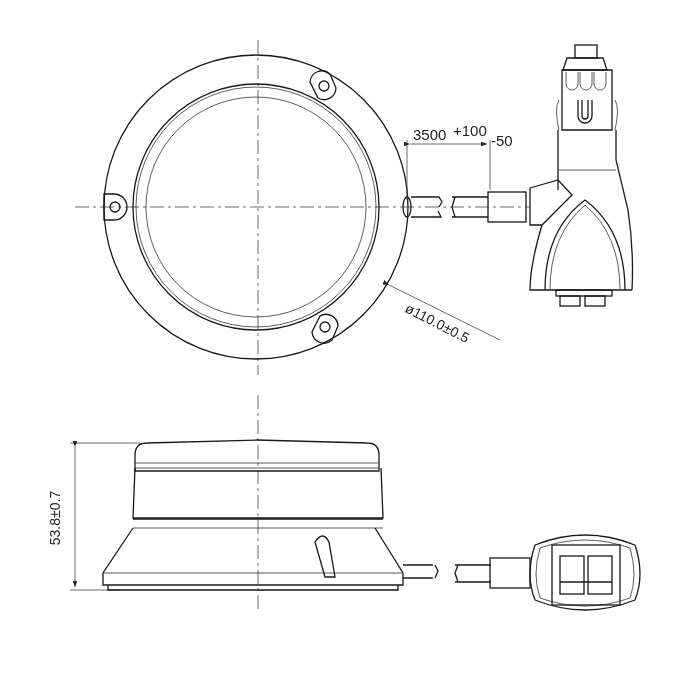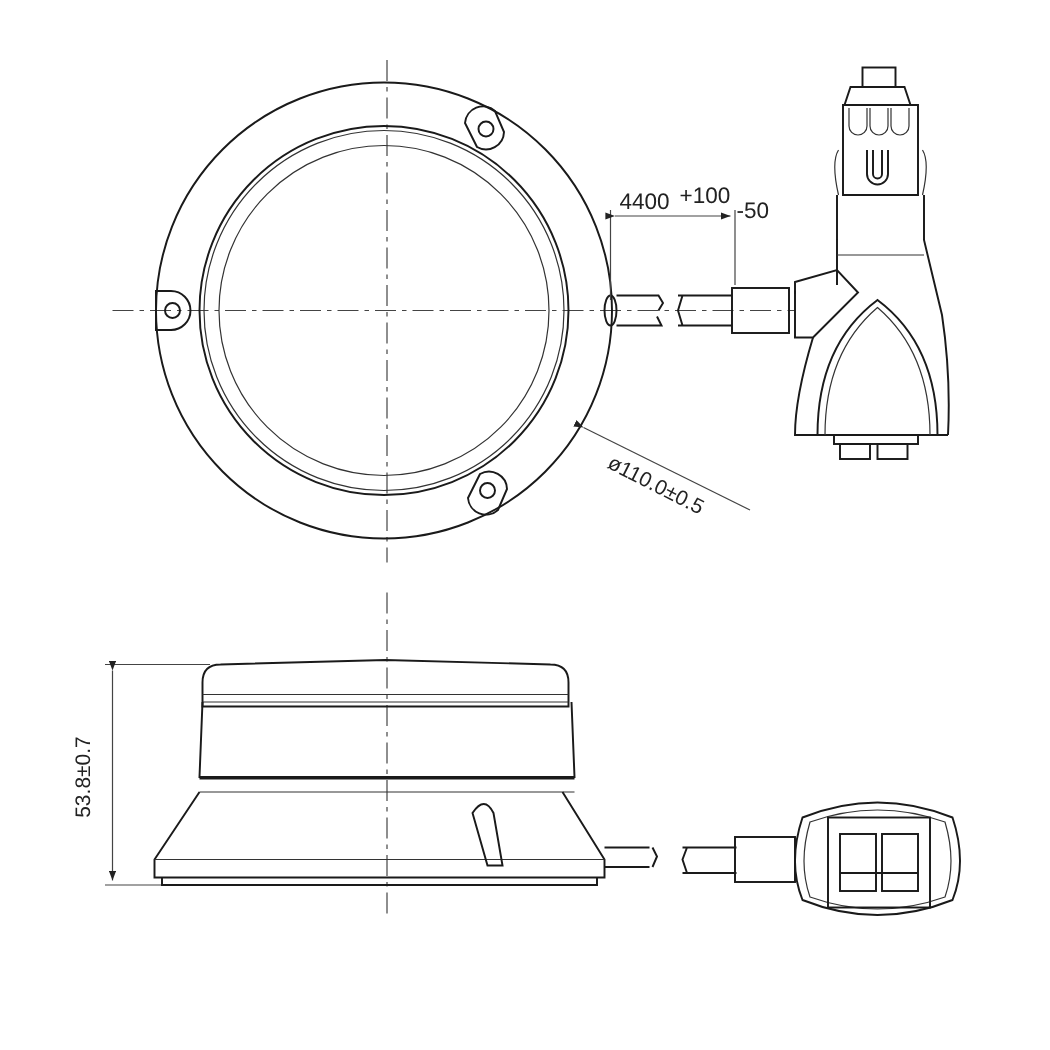--- a/index.html
+++ b/index.html
@@ -101,18 +101,18 @@
     <path class="ln" d="M535,545 q50,-20 100,0 q10,30 0,55 q-50,20 -100,0 q-10,-25 0,-55 z"></path>
     <path class="thin" d="M540,548 q45,-16 90,0 q8,27 0,50 q-45,16 -90,0 q-8,-23 0,-50 z"></path>
     <rect class="ln" x="552" y="545" width="68" height="60"></rect>
     <rect class="ln" x="560" y="556" width="24" height="38"></rect>
     <rect class="ln" x="588" y="556" width="24" height="38"></rect>
     <line class="ln" x1="560" y1="582" x2="612" y2="582"></line>
   </g>
 </svg>
 
 
-<span class="lbl" style="left:413px;top:126px;font-size:15px;">4400</span>
+<span class="lbl" style="left:413px;top:126px;font-size:15px;">3500</span>
 <span class="sup" style="left:453px;top:126px;">+100</span>
 <span class="sup" style="left:451px;top:136px;margin-left:40px;">-50</span>
 <span class="lbl" style="left:410px;top:300px;transform:rotate(27deg);transform-origin:left top;">ø110.0±0.5</span>
 <span class="lbl" style="left:28px;top:510px;transform:rotate(-90deg);transform-origin:center;">53.8±0.7</span>
 </div>
 
 </body></html>

